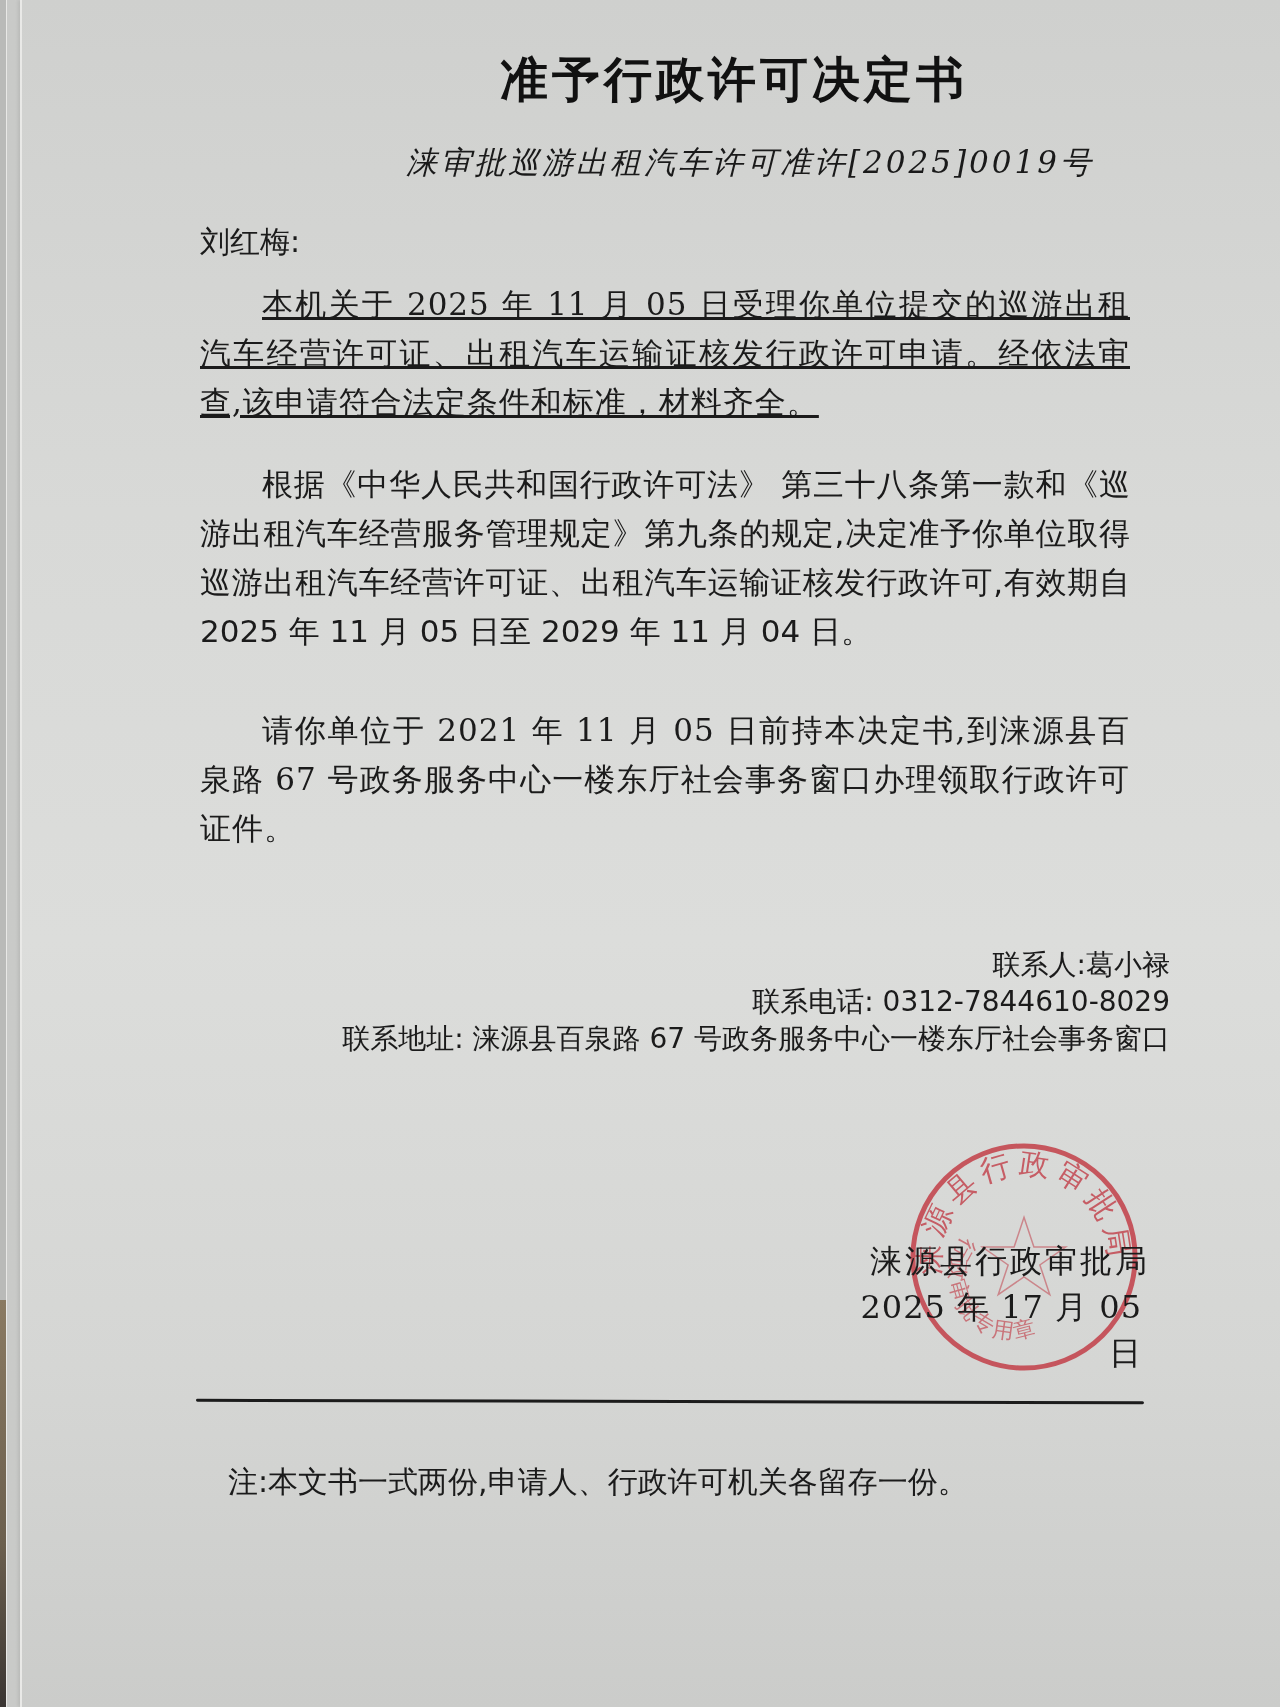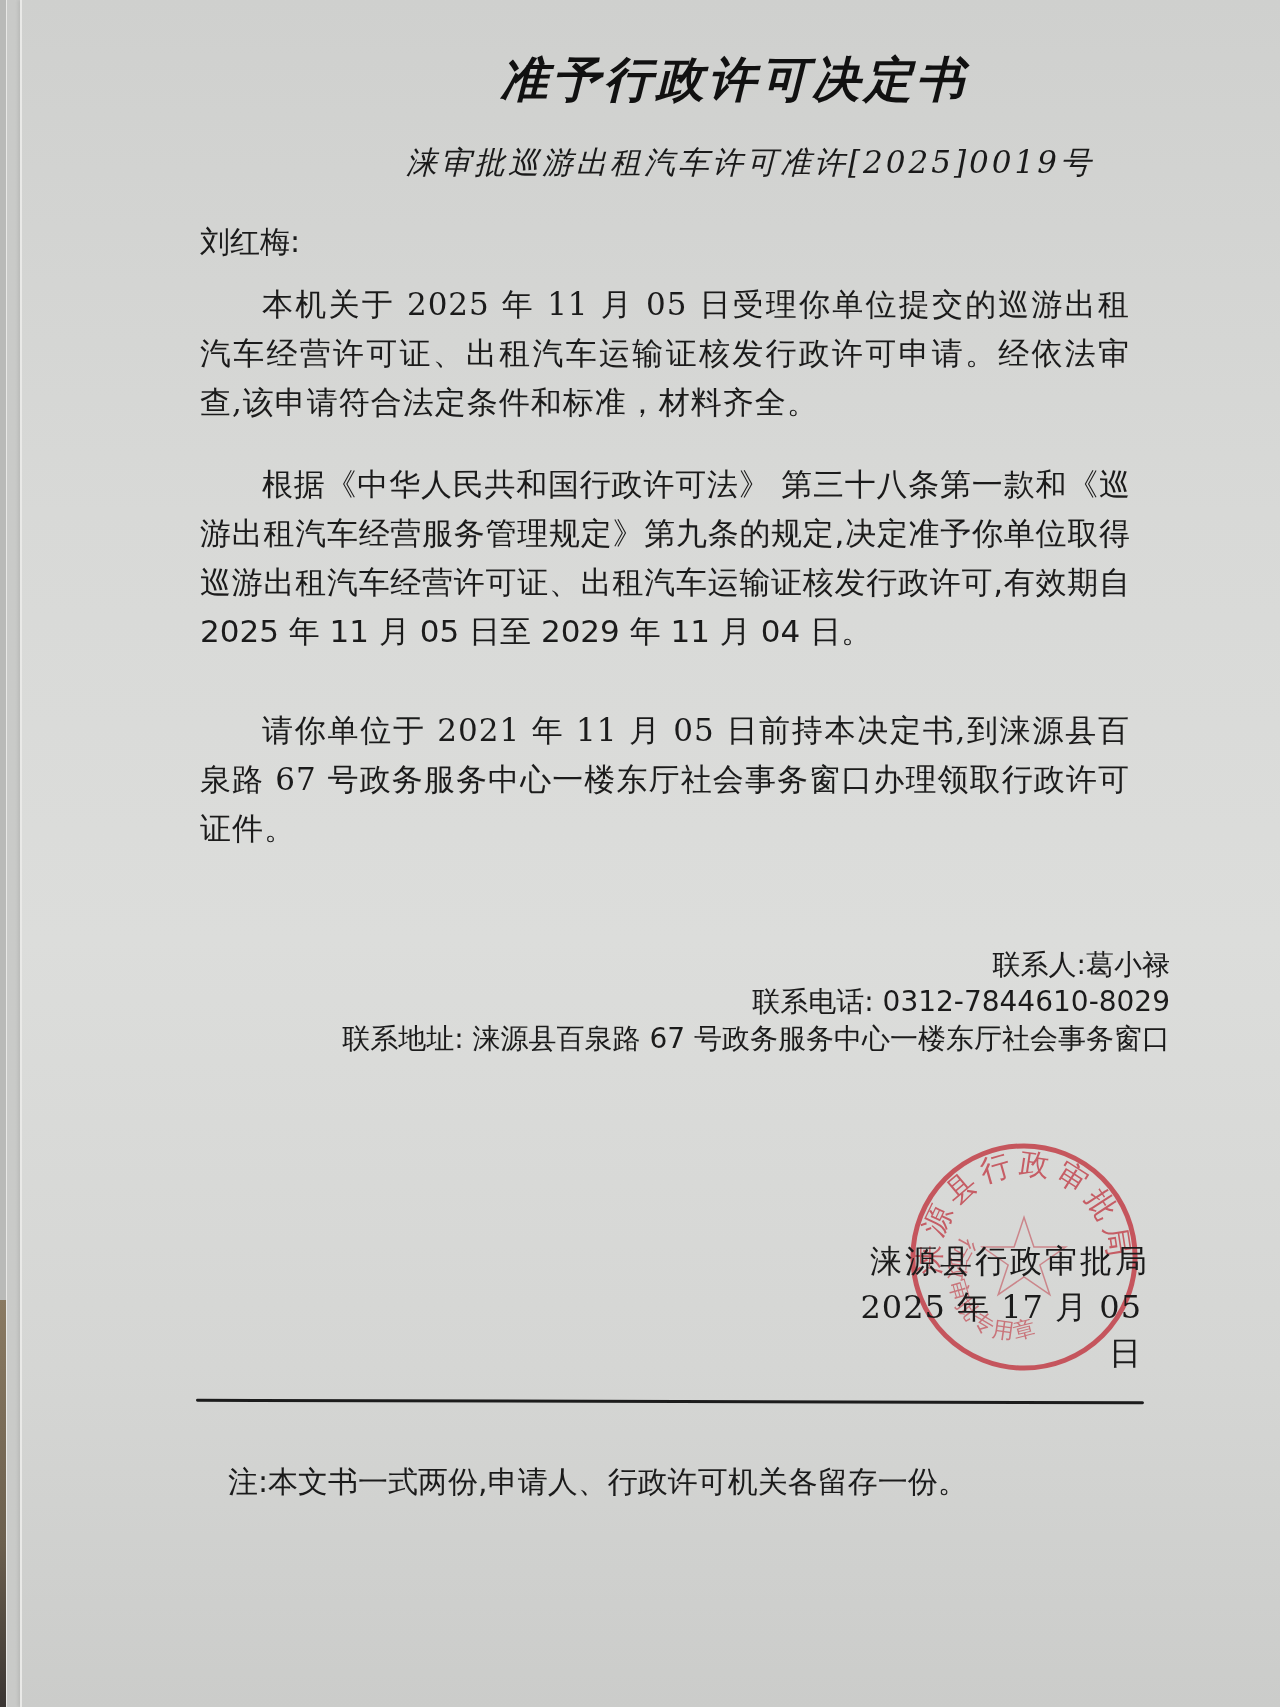--- a/index.html
+++ b/index.html
@@ -22,36 +22,35 @@
       position: absolute; left: 20px; top: 0; width: 1260px; height: 1707px;
       background: linear-gradient(180deg, #cfd0ce 0%, #d8d9d7 30%, #dcdddb 55%, #d5d6d4 80%, #cbccca 100%);
       border-left: 2px solid #e9e9e7;
       box-shadow: -2px 0 3px rgba(0,0,0,0.08);
     }
     .title {
       position: absolute; left: 500px; top: 48px; width: 500px;
       font-size: 48px; font-weight: bold; letter-spacing: 4px;
       font-family: "DejaVu Sans", "Liberation Sans", sans-serif;
       color: #111;
-      font-style: italic;
     }
     .docno {
       position: absolute; left: 406px; top: 142px; white-space: nowrap;
       font-size: 31px; letter-spacing: 3px; color: #1a1a1a; font-style: italic;
     }
     .addressee {
       position: absolute; left: 200px; top: 222px; font-size: 30px;
       font-family: "DejaVu Sans", "Liberation Sans", sans-serif;
     }
     .para {
       position: absolute; left: 200px; width: 930px;
       font-size: 31px; line-height: 49px; text-indent: 2em;
       letter-spacing: 1px; text-align: justify;
     }
-    .p1 { top: 280px; }
+    .p1 { top: 280px; text-decoration: underline; }
     .p2 { top: 460px; font-family: "DejaVu Sans", "Liberation Sans", sans-serif; letter-spacing: 0; }
     .p3 { top: 706px; }
     .contact {
       position: absolute; left: 200px; top: 946px; width: 970px;
       font-size: 28px; line-height: 37px;
       font-family: "DejaVu Sans", "Liberation Sans", sans-serif;
       text-align: right;
     }
     .contact div { white-space: normal; }
     .seal {

